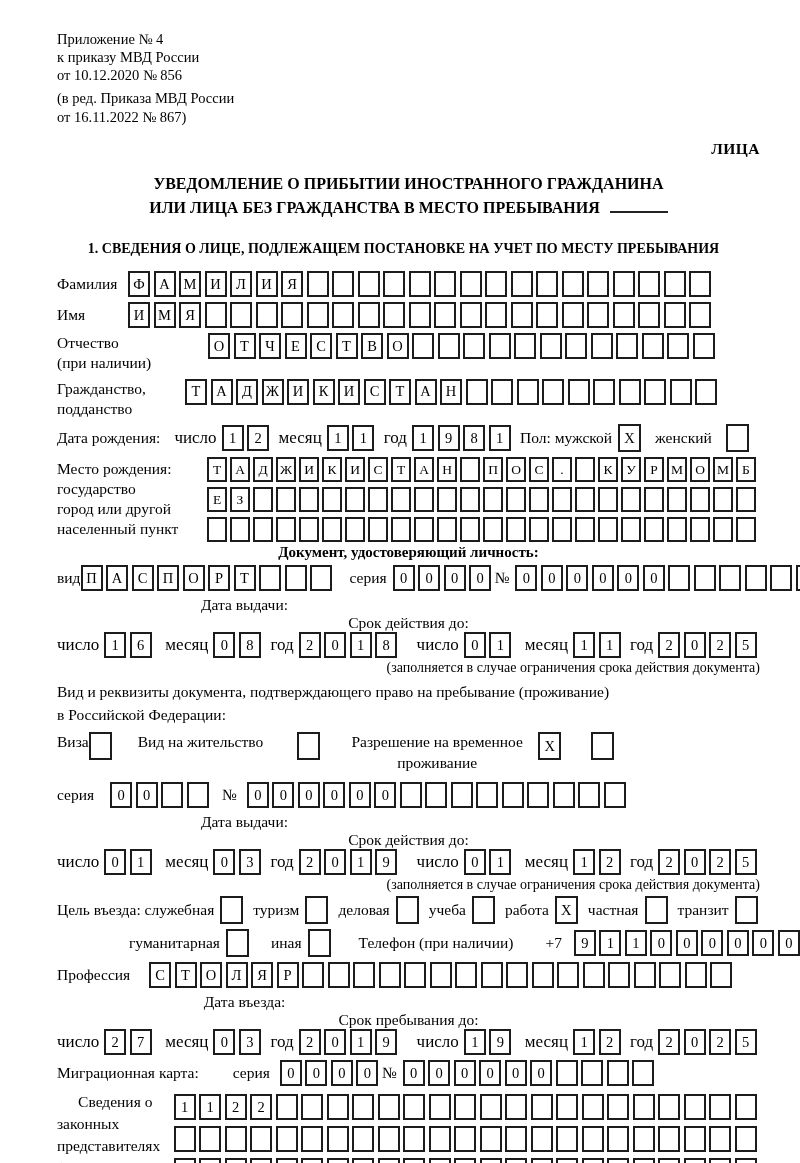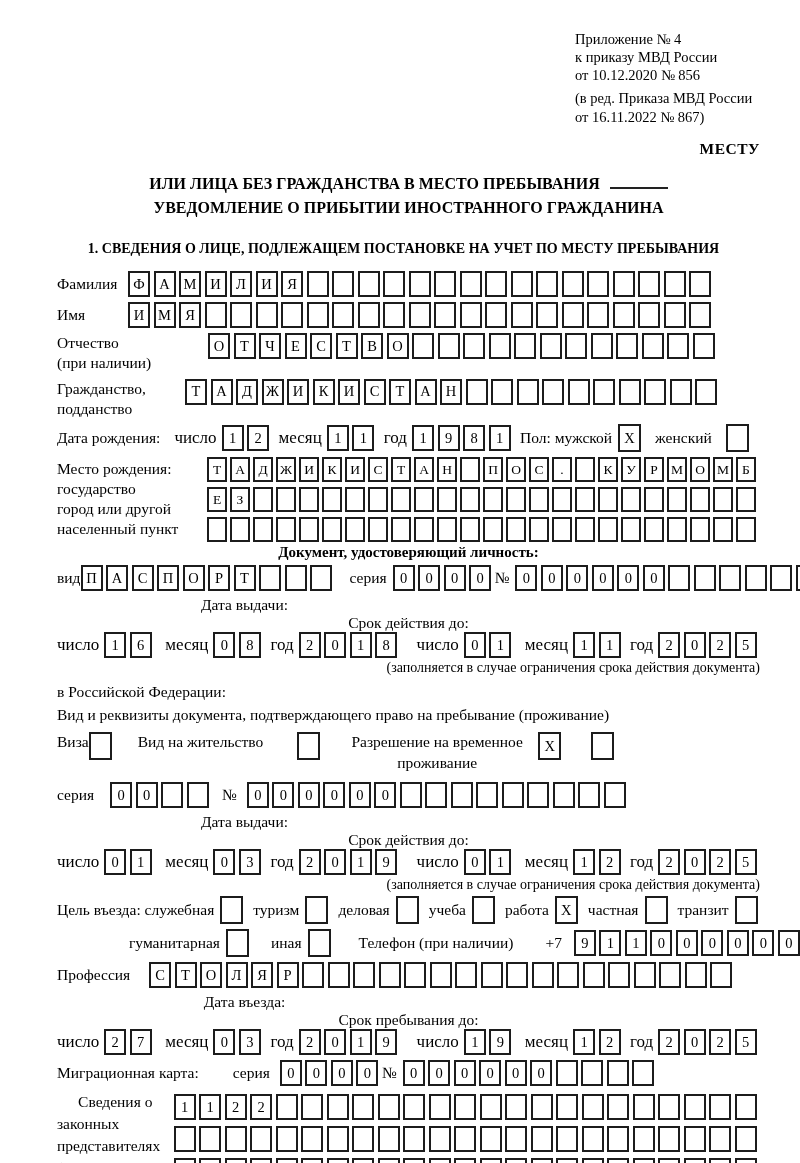--- a/index.html
+++ b/index.html
@@ -2,21 +2,21 @@
 <html lang="ru"><head>
 <meta charset="utf-8">
 <style>
   html,body{margin:0;padding:0;}
   body{
     width:800px;height:1163px;overflow:hidden;background:#ffffff;color:#000;
     font-family:"Liberation Serif","DejaVu Serif",serif;
   }
   .page{box-sizing:border-box;width:800px;height:1163px;padding:30px 40px 0 57px;}
   
-  .hdr{display:flex;justify-content:flex-end;}
+  .hdr{display:flex;justify-content:flex-start;}
   .hdr-inner{width:185px;font-size:14.5px;line-height:1.25;}
   .hdr-note{margin-top:5px;}
   .forma{margin-top:14px;text-align:right;font-weight:bold;font-size:15.5px;letter-spacing:.5px;}
   
   .title{margin-top:14px;text-align:center;font-weight:bold;font-size:16px;line-height:1.55;}
   .blankline{display:inline-block;width:58px;border-bottom:2px solid #222;height:14px;margin-left:10px;vertical-align:baseline;}
   .sec-head{margin-top:20px;margin-bottom:14px;font-weight:bold;font-size:14px;text-align:center;white-space:nowrap;margin-left:-10px;}
   
   .row{display:flex;align-items:center;margin-bottom:5px;}
   .lbl{font-size:15.5px;white-space:nowrap;}
@@ -65,25 +65,25 @@
     <div class="hdr-inner">
       <div>Приложение № 4</div>
       <div>к приказу МВД России</div>
       <div>от 10.12.2020 № 856</div>
       <div class="hdr-note">
         <div>(в ред. Приказа МВД России</div>
         <div>от 16.11.2022 № 867)</div>
       </div>
     </div>
   </div>
-  <div class="forma">МЕСТУ</div>
+  <div class="forma">ЛИЦА</div>
 
   <div class="title">
+    <div>УВЕДОМЛЕНИЕ О ПРИБЫТИИ ИНОСТРАННОГО ГРАЖДАНИНА</div>
     <div><span>ИЛИ ЛИЦА БЕЗ ГРАЖДАНСТВА В МЕСТО ПРЕБЫВАНИЯ</span><span class="blankline"></span></div>
-    <div>УВЕДОМЛЕНИЕ О ПРИБЫТИИ ИНОСТРАННОГО ГРАЖДАНИНА</div>
   </div>
 
   <div class="sec-head">1. СВЕДЕНИЯ О ЛИЦЕ, ПОДЛЕЖАЩЕМ ПОСТАНОВКЕ НА УЧЕТ ПО МЕСТУ ПРЕБЫВАНИЯ</div>
 
   <div class="row">
     <span class="lbl" style="width:71px;">Фамилия</span>
     <span class="cells">
         <span class="cell">Ф</span>
         <span class="cell">А</span>
         <span class="cell">М</span>
@@ -430,22 +430,22 @@
               <span class="cell">2</span>
               <span class="cell">5</span>
             </span>
           </span>
       </span>
     </div>
     <div class="note-r">(заполняется в случае ограничения срока действия документа)</div>
   </div>
 
   <div class="para">
+    <div>Вид и реквизиты документа, подтверждающего право на пребывание (проживание)</div>
     <div>в Российской Федерации:</div>
-    <div>Вид и реквизиты документа, подтверждающего право на пребывание (проживание)</div>
   </div>
 
   <div class="permits">
     <span class="pitem">
       <span class="ptext">Виза</span>
       <span class="cells cb">
           <span class="cell"></span>
         </span>
     </span>
       <span class="g26"></span>

